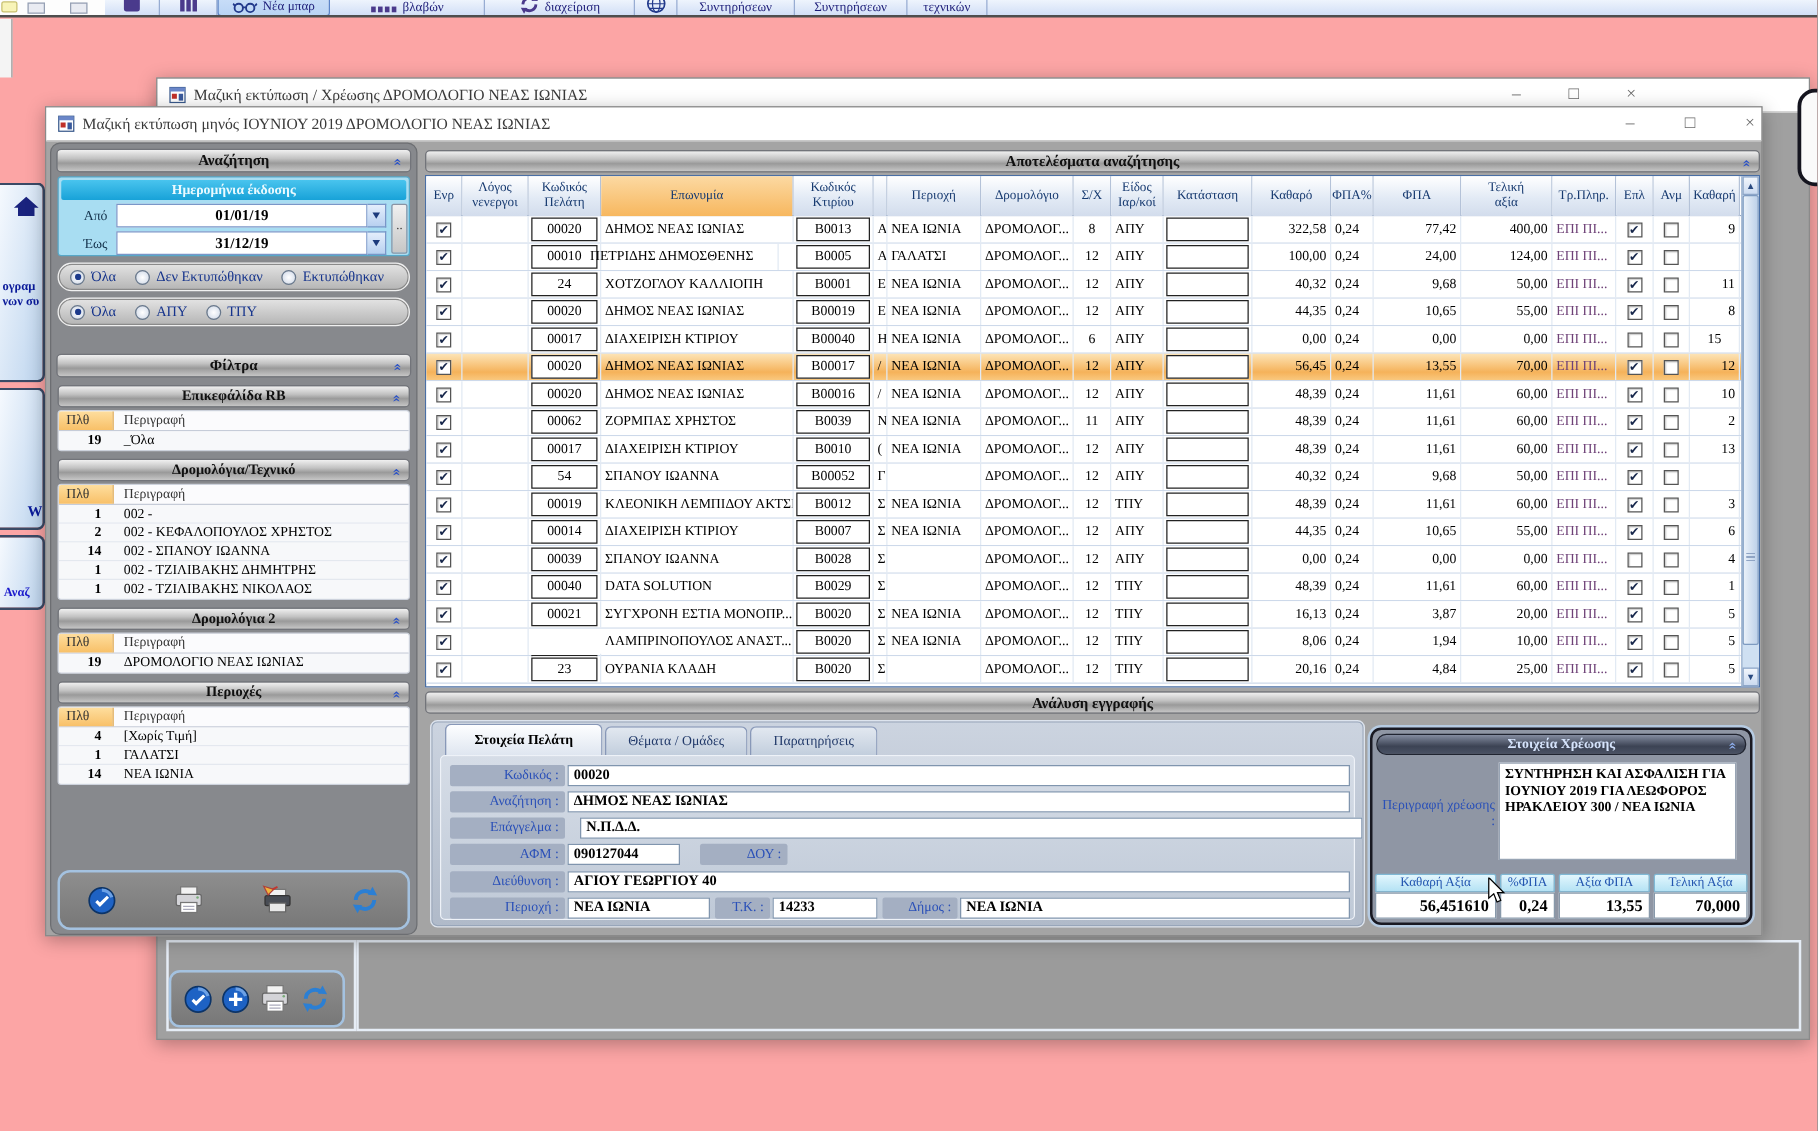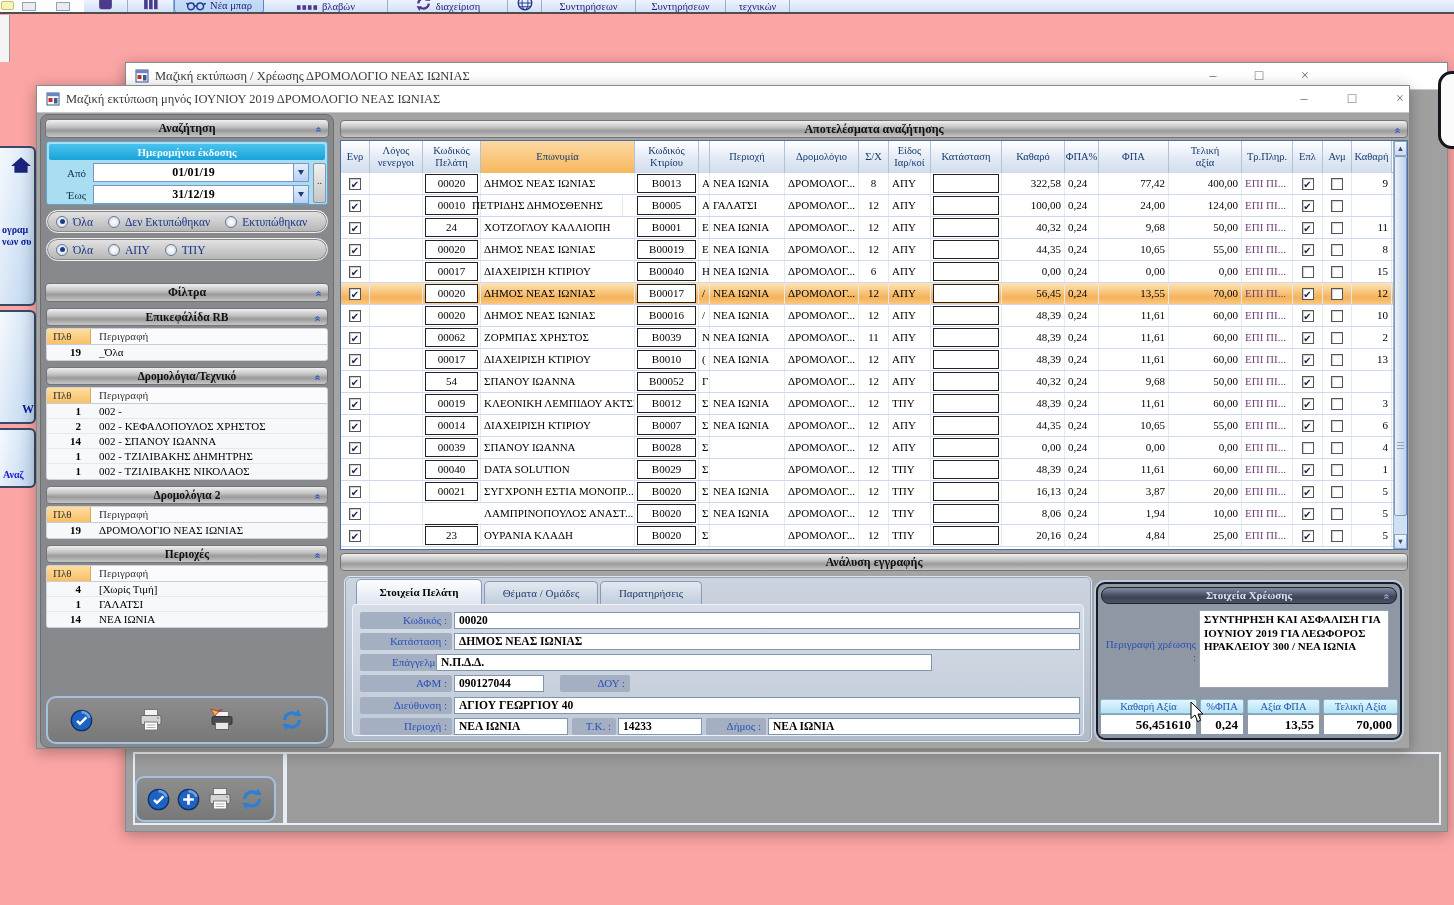--- a/index.html
+++ b/index.html
@@ -678,21 +678,21 @@
           <div class="gc" style="left: 724px; width: 34px; text-align: left;">0,24</div>
           <div class="gc" style="left: 758px; width: 70px; text-align: right;">0,00</div>
           <div class="gc" style="left: 828px; width: 73px; text-align: right;">0,00</div>
           <div class="gc pay" style="left: 901px; width: 51px; text-align: left;">ΕΠΙ ΠΙ...</div>
           <div class="gc ck" style="left: 952px; width: 30px;">
             <span class="cb"></span>
           </div>
           <div class="gc ck" style="left: 982px; width: 29px;">
             <span class="cb"></span>
           </div>
-          <div class="gc" style="left: 1011px; width: 40px; text-align: right;">15</div>
+          <div class="gc" style="left: 1011px; width: 40px; text-align: center;">15</div>
         </div>
         <div class="grow sel" style="top: 110px;">
           <div class="gc ck" style="left: 0px; width: 29px;">
             <span class="cb">✔</span>
           </div>
           <div class="gc" style="left: 29px; width: 53px;"></div>
           <div class="gc" style="left: 82px; width: 58px;">
             <span class="bx">00020</span>
           </div>
           <div class="gc" style="left: 140px; width: 154px; text-align: left;">ΔΗΜΟΣ ΝΕΑΣ ΙΩΝΙΑΣ</div>
@@ -1097,24 +1097,24 @@
     <span>Ανάλυση εγγραφής</span>
   </div>
   <div id="client-box"></div>
   <div class="tab active" style="left:356px;top:579px;width:126px;height:25px">Στοιχεία Πελάτη</div>
   <div class="tab in" style="left:484px;top:581px;width:114px;height:23px">Θέματα / Ομάδες</div>
   <div class="tab in" style="left:600px;top:581px;width:102px;height:23px">Παρατηρήσεις</div>
   <div id="fields-area"></div>
 
   <span class="flbl" style="left:360px;top:612px;width:92px">Κωδικός :</span>
   <span class="fval" style="left:454px;top:612px;width:626px">00020</span>
-  <span class="flbl" style="left:360px;top:633px;width:92px">Κατάσταση :</span>
+  <span class="flbl" style="left:360px;top:633px;width:92px">Αναζήτηση :</span>
   <span class="fval" style="left:454px;top:633px;width:626px">ΔΗΜΟΣ ΝΕΑΣ ΙΩΝΙΑΣ</span>
   <span class="flbl" style="left:360px;top:654px;width:92px">Επάγγελμα :</span>
-  <span class="fval" style="left:436px;top:654px;width:496px">Ν.Π.Δ.Δ.</span>
+  <span class="fval" style="left:464px;top:654px;width:626px">Ν.Π.Δ.Δ.</span>
   <span class="flbl" style="left:360px;top:675px;width:92px">ΑΦΜ :</span>
   <span class="fval" style="left:454px;top:675px;width:90px">090127044</span>
   <span class="flbl" style="left:560px;top:675px;width:70px">ΔΟΥ :</span>
   <span class="flbl" style="left:360px;top:697px;width:92px">Διεύθυνση :</span>
   <span class="fval" style="left:454px;top:697px;width:626px">ΑΓΙΟΥ ΓΕΩΡΓΙΟΥ 40</span>
   <span class="flbl" style="left:360px;top:718px;width:92px">Περιοχή :</span>
   <span class="fval" style="left:454px;top:718px;width:114px">ΝΕΑ ΙΩΝΙΑ</span>
   <span class="flbl" style="left:572px;top:718px;width:44px">Τ.Κ. :</span>
   <span class="fval" style="left:618px;top:718px;width:84px">14233</span>
   <span class="flbl" style="left:706px;top:718px;width:60px">Δήμος :</span>

